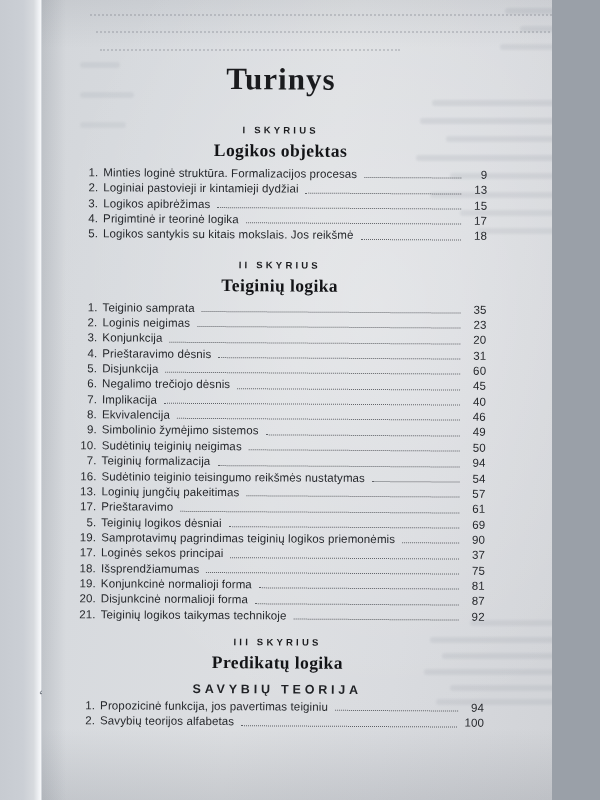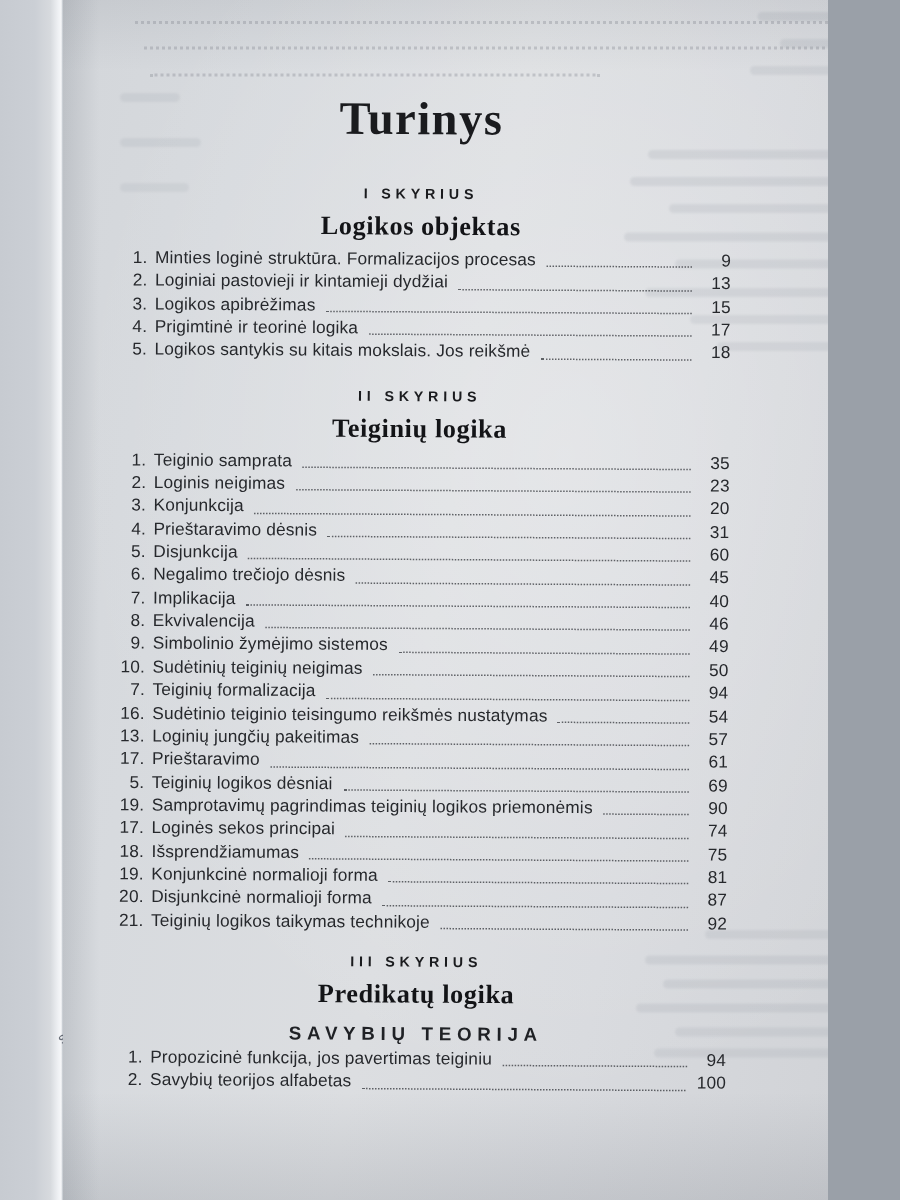--- a/index.html
+++ b/index.html
@@ -270,21 +270,21 @@
     <span class="num">19.</span>
     <span class="label">Samprotavimų pagrindimas teiginių logikos priemonėmis</span>
     <span class="leader"></span>
     <span class="pg">90</span>
   </div>
 
   <div class="row">
     <span class="num">17.</span>
     <span class="label">Loginės sekos principai</span>
     <span class="leader"></span>
-    <span class="pg">74</span>
+    <span class="pg">37</span>
   </div>
 
   <div class="row">
     <span class="num">18.</span>
     <span class="label">Išsprendžiamumas</span>
     <span class="leader"></span>
     <span class="pg">75</span>
   </div>
 
   <div class="row">

